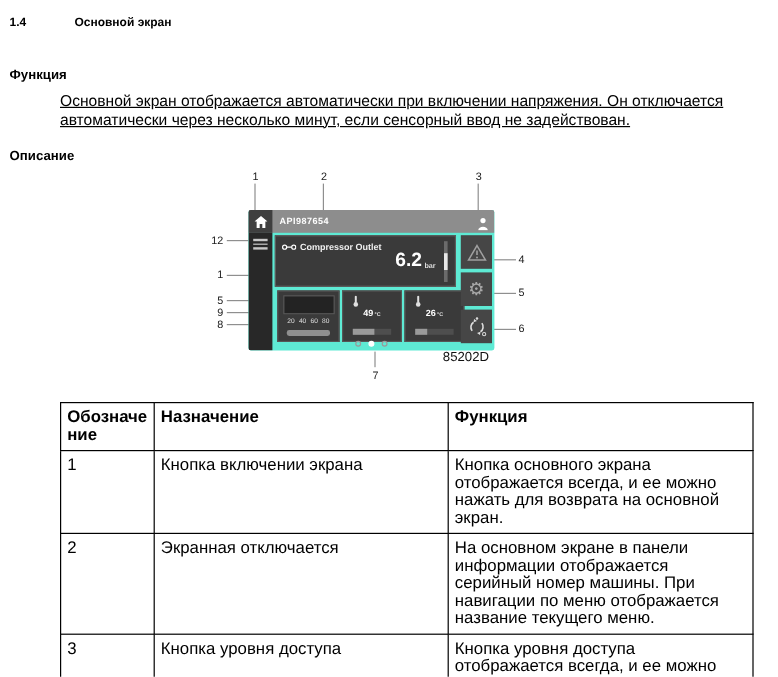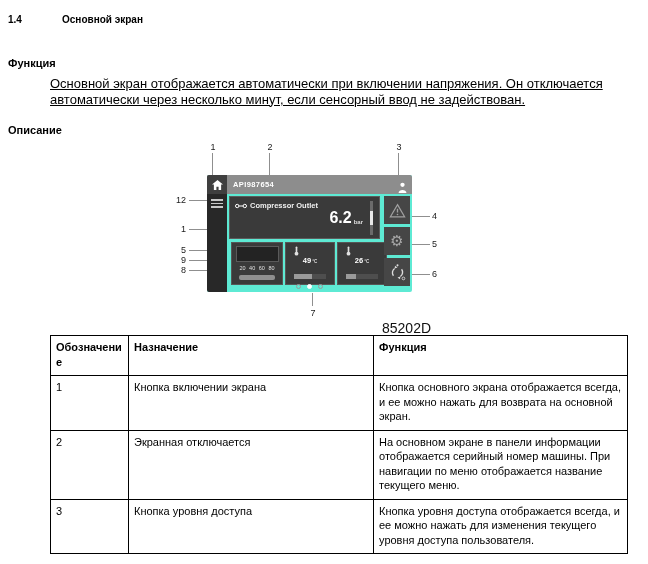--- a/index.html
+++ b/index.html
@@ -12,21 +12,21 @@
   .subhead { margin-left: 8px; font-size: 11px; font-weight: bold; }
   .subhead.fn { margin-top: 32px; }
   .subhead.desc { margin-top: 17px; }
   .para { margin: 7px 0 0 50px; width: 568px; font-size: 13px; line-height: 15.5px; text-decoration: underline; }
 
   
   .figure { position: relative; height: 191px; margin-top: 3px; }
   .callout { position: absolute; font-size: 9px; color: #1a1a1a; width: 16px; text-align: right; }
   .callout.ctr { text-align: center; }
   .cline { position: absolute; background: #8f8f8f; }
-  .figcode { position: absolute; left: 382px; top: 153px; font-size: 14px; color: #111; margin-top: 28px; }
+  .figcode { position: absolute; left: 369px; top: 153px; font-size: 11px; color: #111; }
 
   
   .screen { position: absolute; left: 207px; top: 36px; width: 205px; height: 117px;
             background: #5eead4; border-radius: 2px; overflow: hidden; }
   .topbar { position: absolute; left: 0; top: 0; width: 205px; height: 19px; background: #8d8d8d; }
   .homebtn { position: absolute; left: 0; top: 0; width: 20px; height: 19px; background: #3f3f3f;
              display: flex; align-items: center; justify-content: center; }
   .serial { position: absolute; left: 26px; top: 0; height: 19px; line-height: 19px;
             font-size: 7.5px; font-weight: bold; color: #fff; letter-spacing: .4px; }
   .userbtn { position: absolute; right: 5px; top: 4px; }
@@ -66,21 +66,21 @@
   .gear { font-family: "DejaVu Sans", sans-serif; font-size: 15px; color: #a8a8a8; line-height: 1; }
 
   .dots { position: absolute; left: 0; top: 109px; width: 205px; display: flex;
           justify-content: center; gap: 6px; }
   .dot { width: 5px; height: 5px; border-radius: 50%; border: 1px solid #9a9a9a; }
   .dot.active { background: #fff; border-color: #fff; }
 
   
   table { border-collapse: collapse; margin: 5px 0 0 50px; width: 577px; table-layout: fixed; }
   col.c1 { width: 78px; } col.c2 { width: 245px; } col.c3 { width: 254px; }
-  th, td { border: 1px solid #000; font-size: 11px; line-height: 14.5px;
+  th, td { border: 1px solid #000; font-size: 14px; line-height: 14.5px;
            text-align: left; vertical-align: top; padding: 4px 5px 6px 5px; }
   th { font-weight: bold; }
   th.wrap { word-break: break-all; }
 </style>
 </head>
 <body>
 
 <div class="h1">
   <span class="num">1.4</span><span>Основной экран</span>
 </div>

